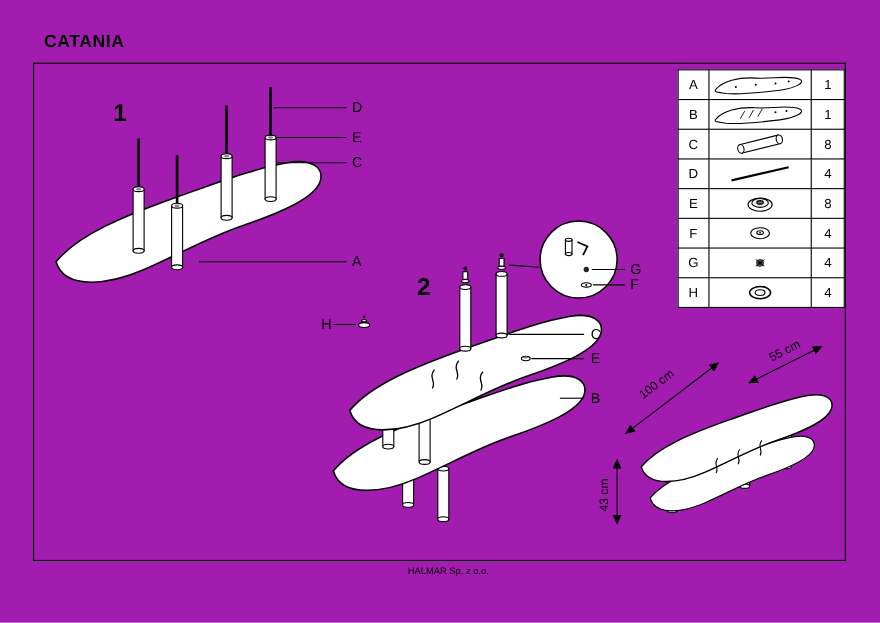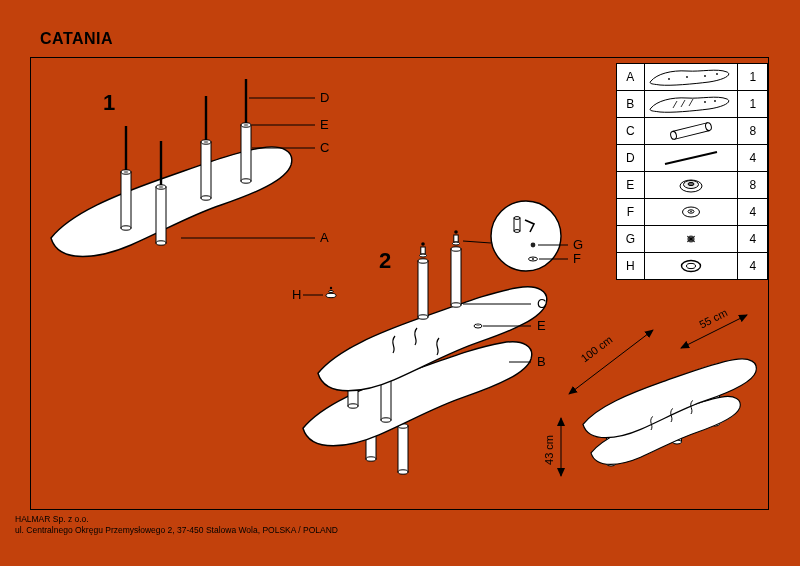--- a/index.html
+++ b/index.html
@@ -2,21 +2,21 @@
 <html><head>
 <meta charset="utf-8">
 <style>
   * { margin:0; padding:0; box-sizing:border-box; }
   html,body { background:#fff; }
   body {
     width:800px; height:566px; position:relative;
     font-family:"Liberation Sans", sans-serif; color:#000;
     overflow:hidden;
   }
-  .page { position:absolute; inset:0; background:#c2410c; }
+  .page { position:absolute; inset:0; background:#a21caf; }
   .title {
     position:absolute; left:40px; top:30px;
     font-size:16px; font-weight:bold; letter-spacing:.5px;
   }
   .frame {
     position:absolute; left:30px; top:57px; width:739px; height:453px;
     border:1px solid #000;
   }
   .diagram { position:absolute; left:0; top:0; }
   .diagram text { font-family:"Liberation Sans", sans-serif; fill:#000; }
@@ -30,21 +30,21 @@
   .parts-table td {
     border:1px solid #000; height:27px; text-align:center;
     vertical-align:middle; font-size:12px; padding:0;
   }
   .cell-id { width:28px; }
   .cell-icon { width:94px; }
   .cell-qty { width:30px; }
   .cell-icon svg { display:block; margin:0 auto; }
   .footer {
     position:absolute; left:15px; right:0; top:514px;
-    text-align:left; font-size:8.5px; line-height:11px;
+    text-align:center; font-size:8.5px; line-height:11px;
   }
 </style>
 </head>
 <body>
 
 <div class="page">
 
   <div class="title">CATANIA</div>
 
   <div class="frame">
@@ -313,16 +313,15 @@
             </svg>
           </td>
           <td class="cell-qty">4</td>
         </tr>
       </tbody>
     </table>
   </div>
 
   <div class="footer">
     <div>HALMAR Sp. z o.o.</div>
-    <div>ul. Centralnego Okręgu Przemysłowego 2, 37-450 Stalowa Wola, POLSKA / POLAND</div>
   </div>
 
 </div>
 
 </body></html>

